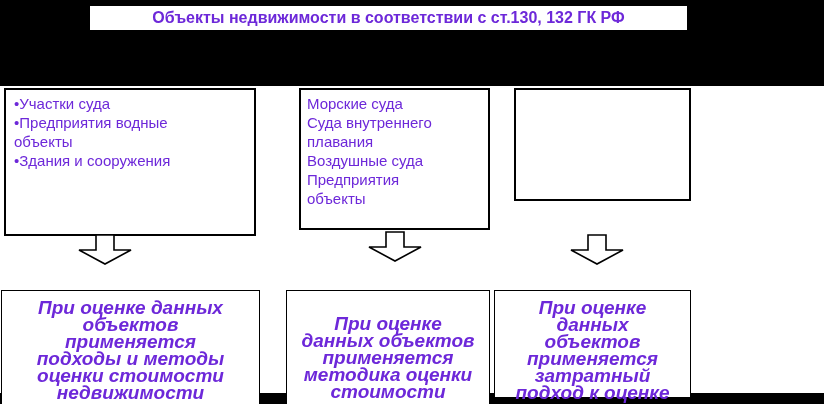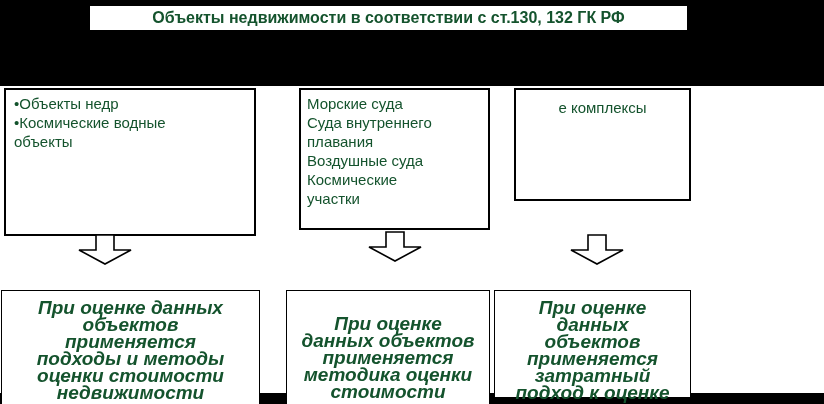--- a/index.html
+++ b/index.html
@@ -3,21 +3,21 @@
 <meta charset="utf-8">
 <style>
   html, body { margin: 0; padding: 0; background: #ffffff; }
   .canvas {
     position: relative;
     width: 824px;
     height: 404px;
     background: #ffffff;
     overflow: hidden;
     font-family: "Liberation Sans", sans-serif;
-    color: #14532d;
+    color: #6d28d9;
   }
   .band   { position: absolute; left: 0; top: 0;    width: 824px; height: 86px; background: #000000; }
   .strip  { position: absolute; left: 0; top: 393px; width: 824px; height: 11px; background: #000000; }
   .titlebox {
     position: absolute; left: 88px; top: 4px; width: 601px; height: 28px;
     background: #ffffff; border: 2px solid #000000; box-sizing: border-box;
     display: flex; align-items: center; justify-content: center;
     font-weight: bold; font-size: 16px; white-space: nowrap;
   }
   .box {
@@ -46,33 +46,33 @@
 <div class="canvas">
 
   <div class="band"></div>
   <div class="strip"></div>
 
   <div class="titlebox">
     <span>Объекты недвижимости в соответствии с ст.130, 132 ГК РФ</span>
   </div>
 
   <div class="box left-box">
-    <div>•Объекты недр</div>
-    <div>•Космические водные объекты</div>
+    <div>•Участки суда</div>
+    <div>•Предприятия водные объекты</div>
+    <div>•Здания и сооружения</div>
   </div>
 
   <div class="box mid-box">
     <div>Морские суда</div>
     <div>Суда внутреннего плавания</div>
     <div>Воздушные суда</div>
-    <div>Космические участки</div>
+    <div>Предприятия объекты</div>
   </div>
 
   <div class="box right-box">
-    <div>е комплексы</div>
   </div>
 
   <svg class="arrow a-left" viewBox="0 0 56 31" xmlns="http://www.w3.org/2000/svg">
     <polygon points="19,1 37,1 37,16 54,16 28,30 2,16 19,16" fill="#ffffff" stroke="#000000" stroke-width="1.6"></polygon>
   </svg>
   <svg class="arrow a-mid" viewBox="0 0 56 31" xmlns="http://www.w3.org/2000/svg">
     <polygon points="19,1 37,1 37,16 54,16 28,30 2,16 19,16" fill="#ffffff" stroke="#000000" stroke-width="1.6"></polygon>
   </svg>
   <svg class="arrow a-right" viewBox="0 0 56 31" xmlns="http://www.w3.org/2000/svg">
     <polygon points="19,1 37,1 37,16 54,16 28,30 2,16 19,16" fill="#ffffff" stroke="#000000" stroke-width="1.6"></polygon>

